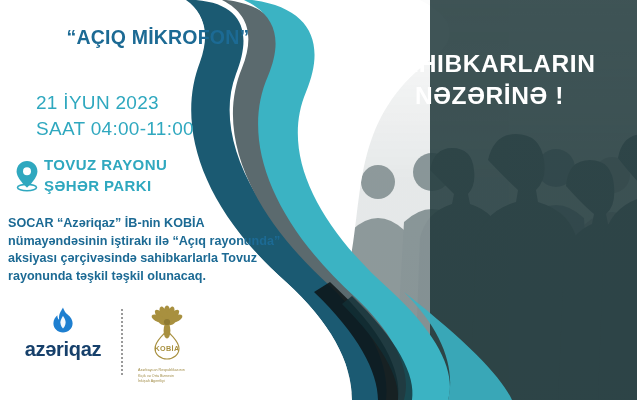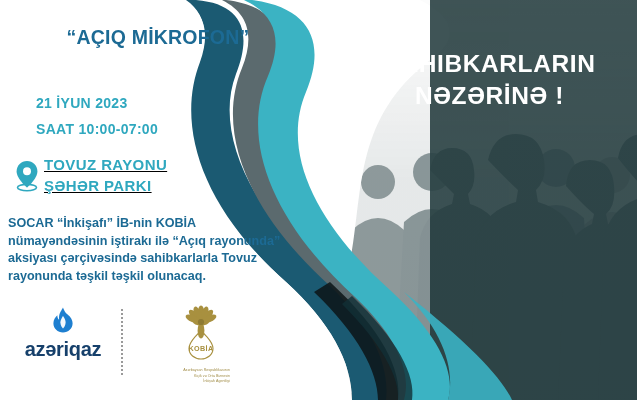--- a/index.html
+++ b/index.html
@@ -56,34 +56,33 @@
     padding-right: 26px;
   }
 
   .date-block {
     position: absolute;
     left: 36px;
     top: 90px;
   }
   .date-line {
     color: #2FA8BF;
-    font-size: 14px;
-    font-weight: bold;
+    font-size: 19px;
+    font-weight: normal;
     line-height: 26px;
     letter-spacing: 0.3px;
     white-space: nowrap;
   }
 
   .place-block {
     position: absolute;
     left: 10px;
     top: 152px;
     display: flex;
     align-items: flex-start;
-    text-decoration: underline;
   }
   .pin-wrap {
     width: 34px;
     height: 44px;
     flex: 0 0 34px;
     display: flex;
     align-items: center;
     justify-content: center;
     padding-top: 2px;
   }
@@ -145,21 +144,21 @@
       to bottom,
       #9a9a9a 0px, #9a9a9a 2px,
       rgba(255,255,255,0) 2px, rgba(255,255,255,0) 4px
     );
   }
   .kobia-logo {
     position: absolute;
     left: 126px;
     top: 0px;
     width: 92px;
-    text-align: right;
+    text-align: left;
   }
   .kobia-sub {
     color: #A08B45;
     font-size: 3.6px;
     line-height: 4.6px;
     letter-spacing: 0.05px;
     margin-top: 1px;
   }
 
   
@@ -281,40 +280,40 @@
   </svg>
 
   <div class="left-col">
 
     <div class="title-block">
       <div class="title-line">“AÇIQ MİKROFON”</div>
     </div>
 
     <div class="date-block">
       <div class="date-line">21 İYUN 2023</div>
-      <div class="date-line">SAAT 10:00-07:00</div>
+      <div class="date-line">SAAT 04:00-11:00</div>
     </div>
 
     <div class="place-block">
       <span class="pin-wrap">
         <svg width="26" height="32" viewBox="0 0 26 32">
           <path d="M13,1 C7.2,1 2.6,5.6 2.6,11.4 C2.6,18.6 13,27.5 13,27.5
                    C13,27.5 23.4,18.6 23.4,11.4 C23.4,5.6 18.8,1 13,1 Z" fill="#2FA8BF"></path>
           <circle cx="13" cy="11.2" r="4" fill="#ffffff"></circle>
           <ellipse cx="13" cy="27.6" rx="9.5" ry="3.2" fill="none" stroke="#2FA8BF" stroke-width="1.6"></ellipse>
         </svg>
       </span>
       <span class="place-lines">
         <span class="place-line" style="display:block">TOVUZ RAYONU</span>
         <span class="place-line" style="display:block">ŞƏHƏR PARKI</span>
       </span>
     </div>
 
     <div class="body-block">
-      <div class="body-line">SOCAR “İnkişafı” İB-nin KOBİA</div>
+      <div class="body-line">SOCAR “Azəriqaz” İB-nin KOBİA</div>
       <div class="body-line">nümayəndəsinin iştirakı ilə “Açıq rayonunda”</div>
       <div class="body-line">aksiyası çərçivəsində sahibkarlarla Tovuz</div>
       <div class="body-line">rayonunda təşkil təşkil olunacaq.</div>
     </div>
 
     <div class="logo-row">
 
       <div class="azeriqaz-logo">
         <svg width="24" height="26" viewBox="0 0 24 26">
           <path d="M12,0.5 C12,0.5 13.4,5 16.6,7.6 C20,10.4 21.6,13.2 21.6,16.2

